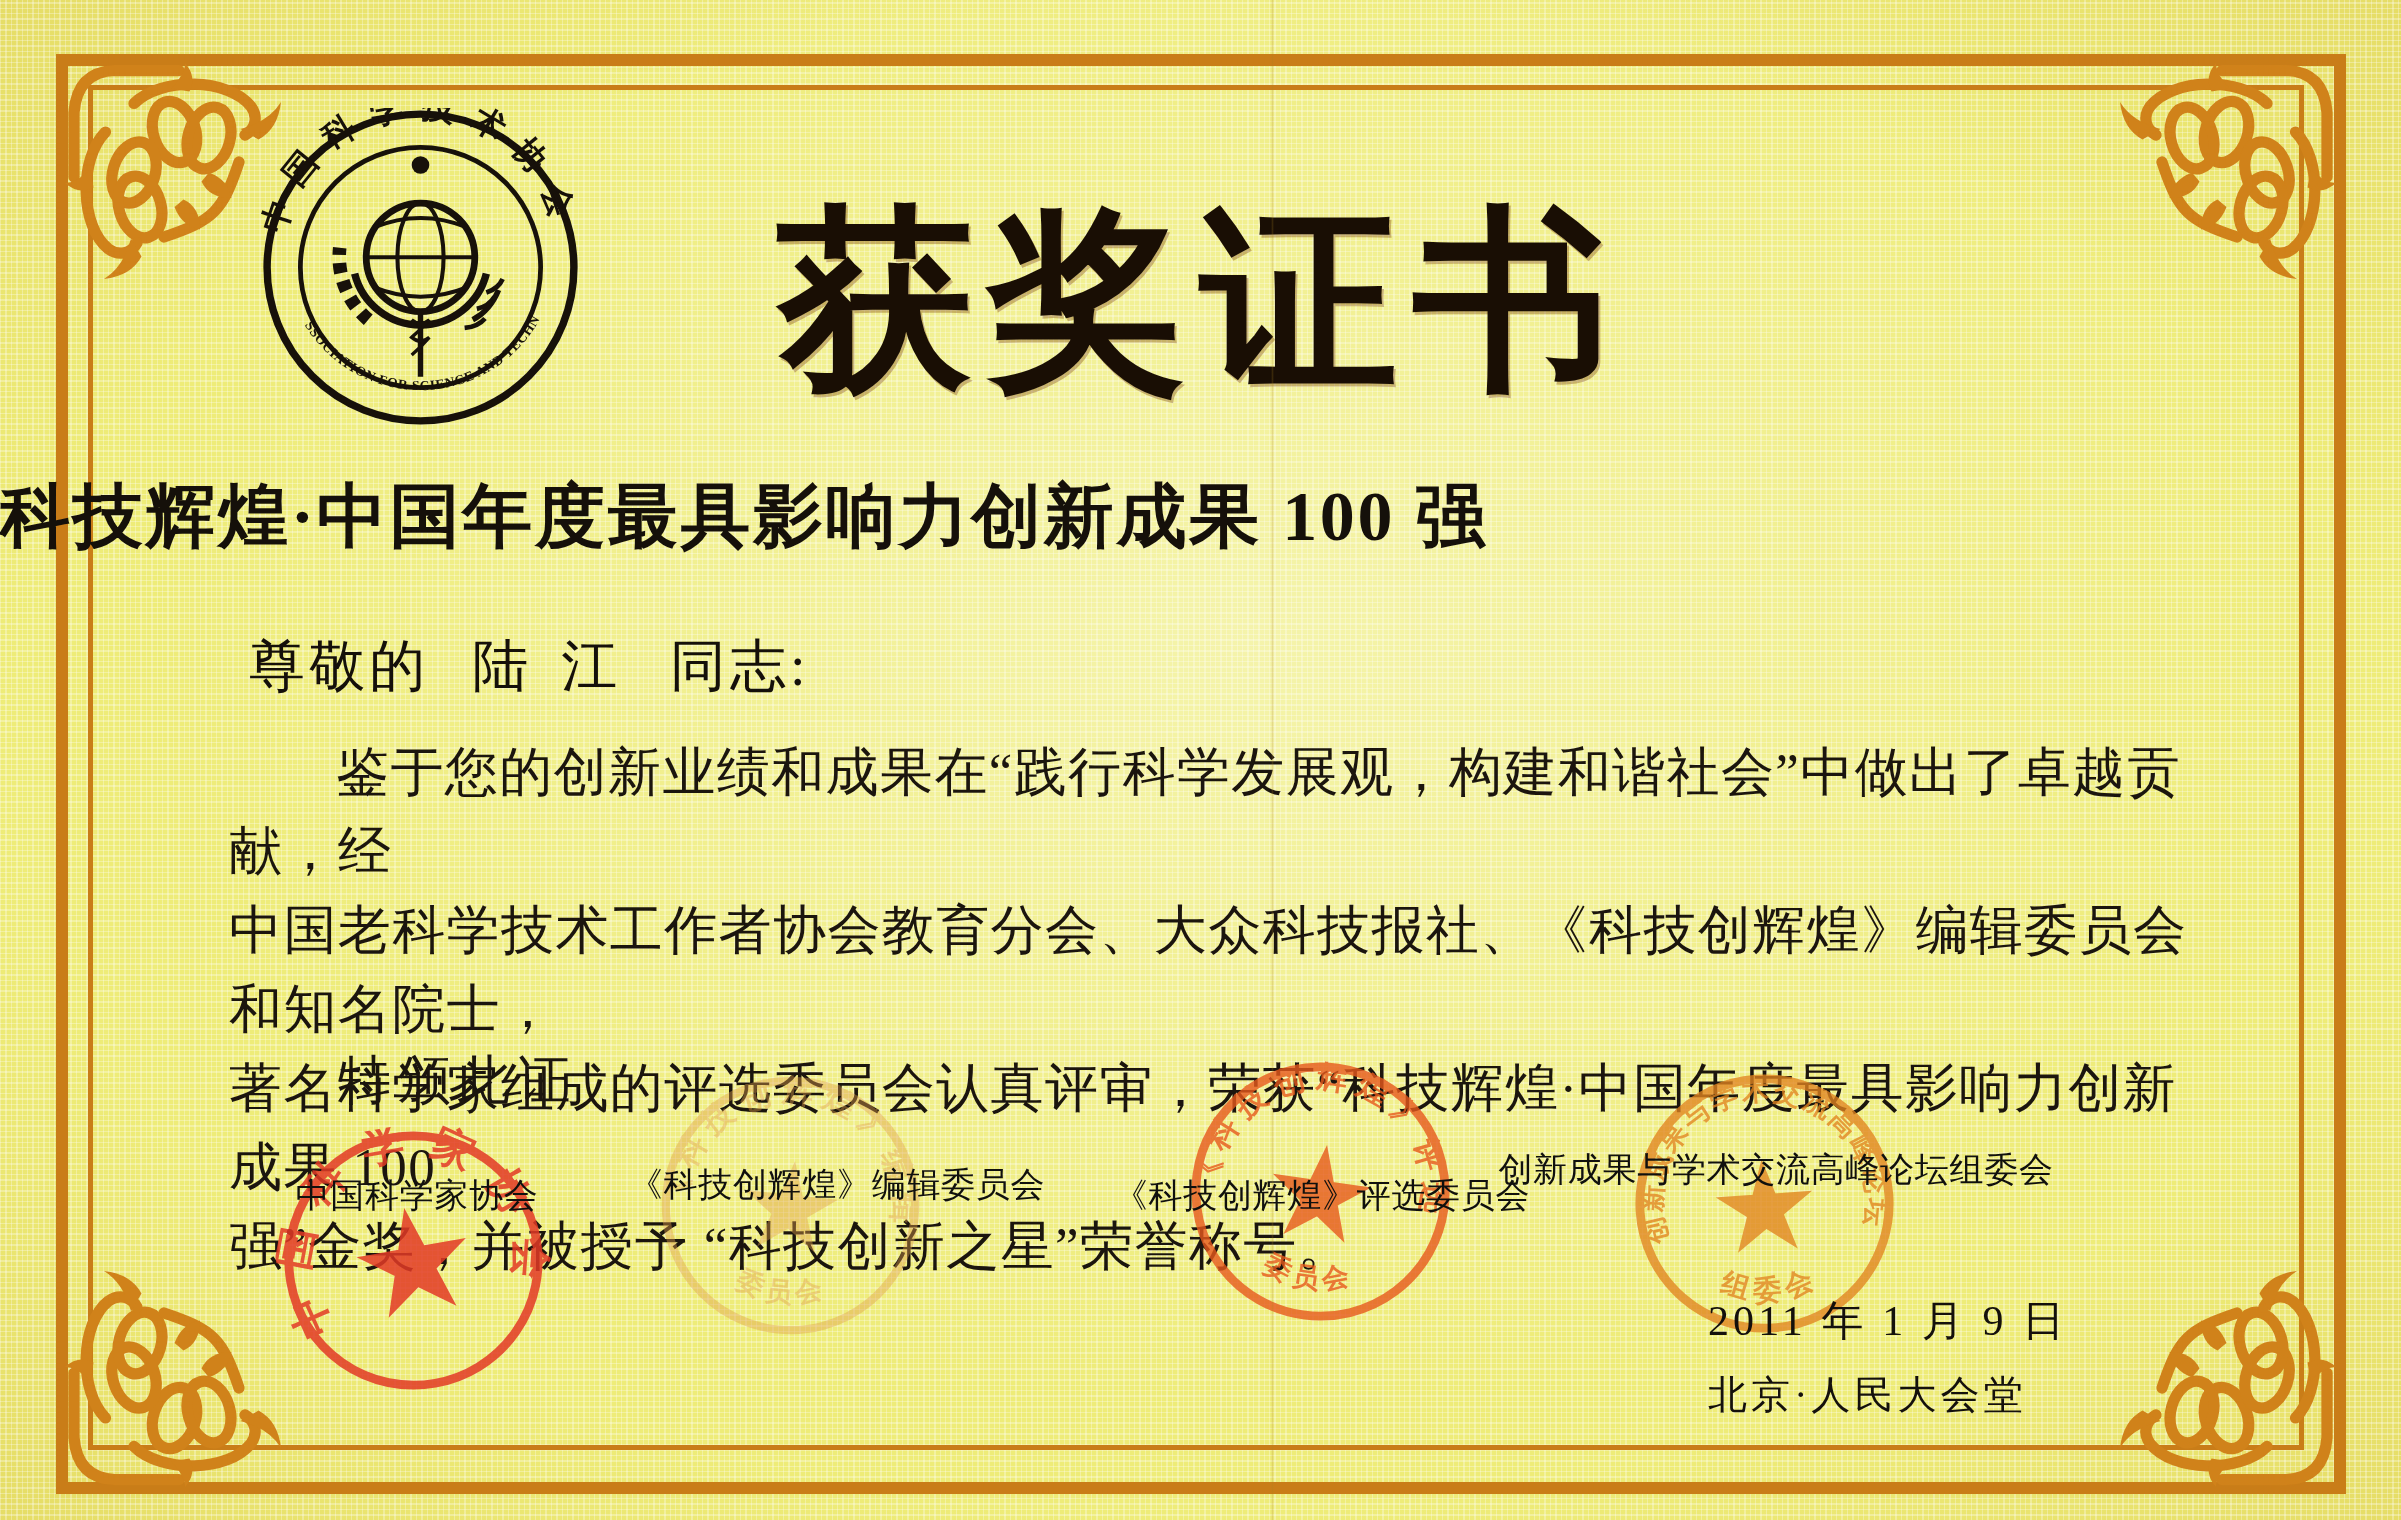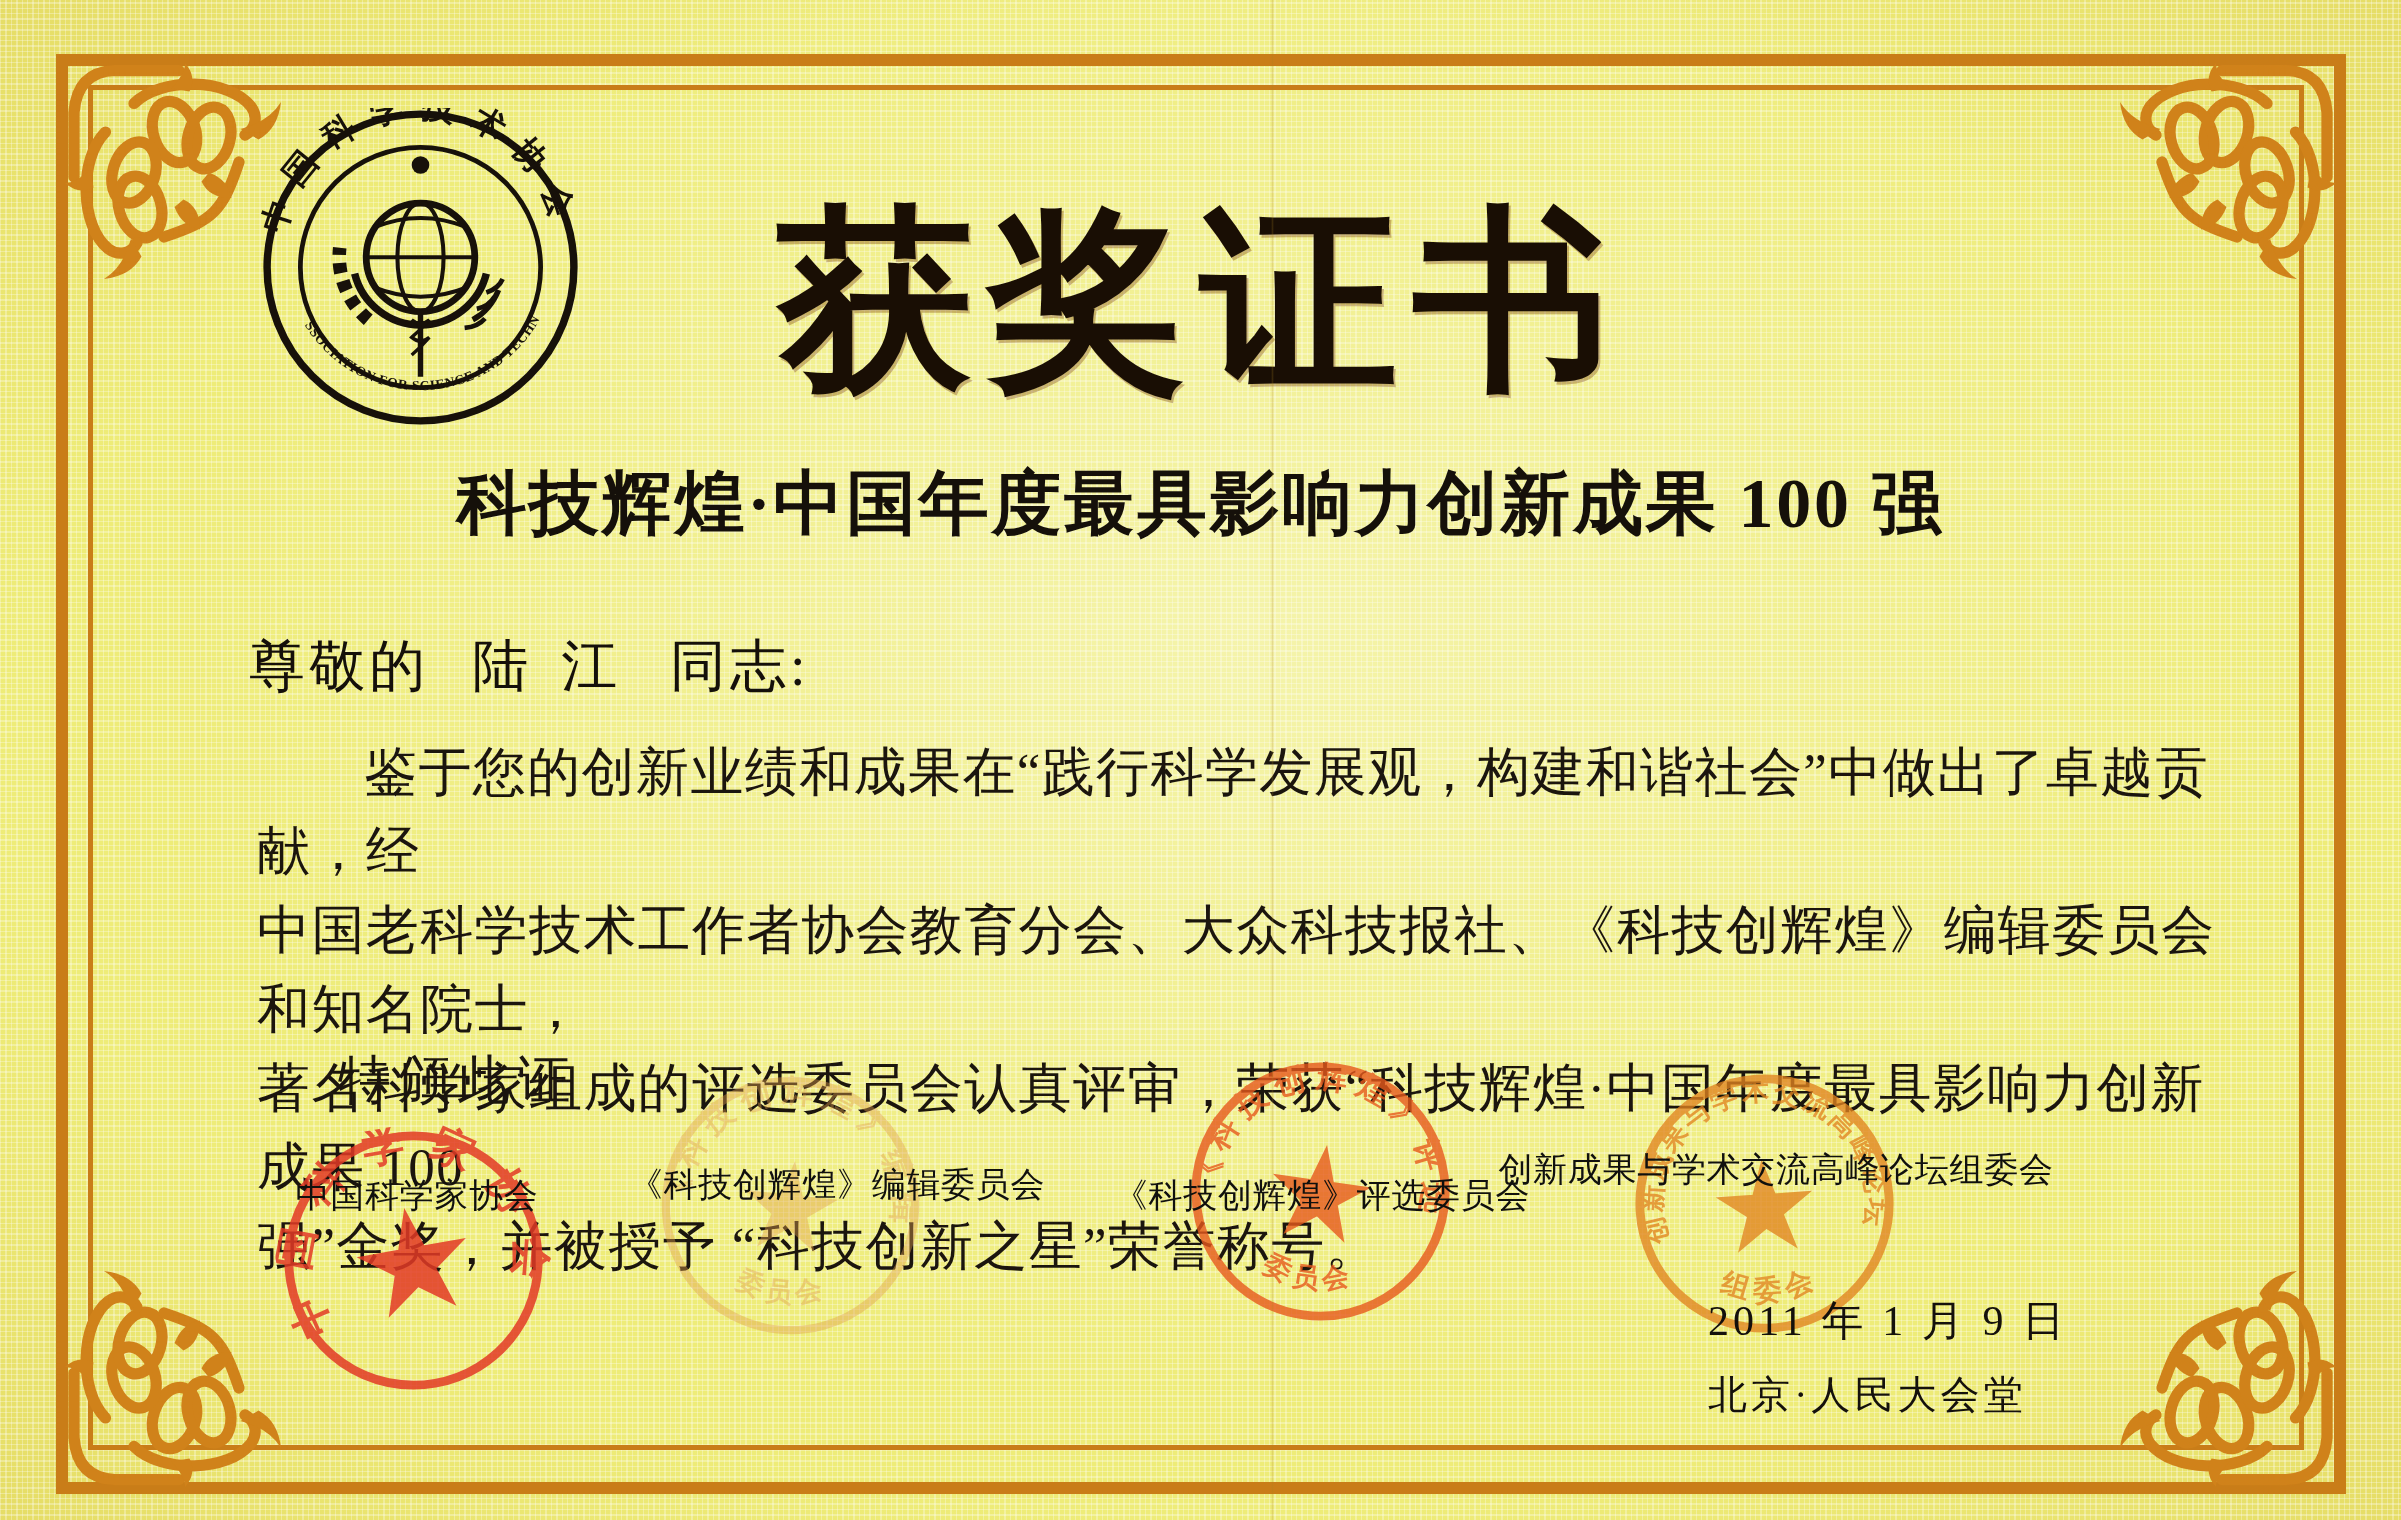--- a/index.html
+++ b/index.html
@@ -35,36 +35,35 @@
   .title{
     position:absolute;left:0;right:0;top:169px;
     text-align:center;
     font-size:197px;font-weight:bold;
     letter-spacing:15px;
     color:#190e04;
     text-shadow:2px 2.7px 0 rgba(120,60,10,0.35);
     font-family:Liberation Serif, serif;
   }
   .subtitle{
-    position:absolute;left:0;right:0;top:457px;
-    text-align:center;
+    position:absolute;left:0;right:0;top:470px;
+    text-align:left;
     font-size:70px;font-weight:bold;
     color:#15100a;
     letter-spacing:2.7px;
   }
   .salutation{
     position:absolute;left:249px;top:629px;
     font-size:56px;color:#15100a;letter-spacing:4.1px;
   }
   .salutation .recipient{margin:16px 43px;letter-spacing:9.5px;}
   .bodytext{
     position:absolute;left:229px;top:733px;width:1962px;
     font-size:53px;line-height:79px;color:#1b150e;
     letter-spacing:1.4px;
-    padding-left:28px;
   }
   .bodytext .indent{text-indent:107px;}
   .closing{
     position:absolute;left:338px;top:1045px;
     font-size:53px;color:#1b150e;letter-spacing:6.8px;
   }
   .stamp{position:absolute;}
   .stamp text{font-family:"Liberation Serif", serif;font-weight:bold;}
   .issuer-label{
     position:absolute;transform:translateX(-50%);

